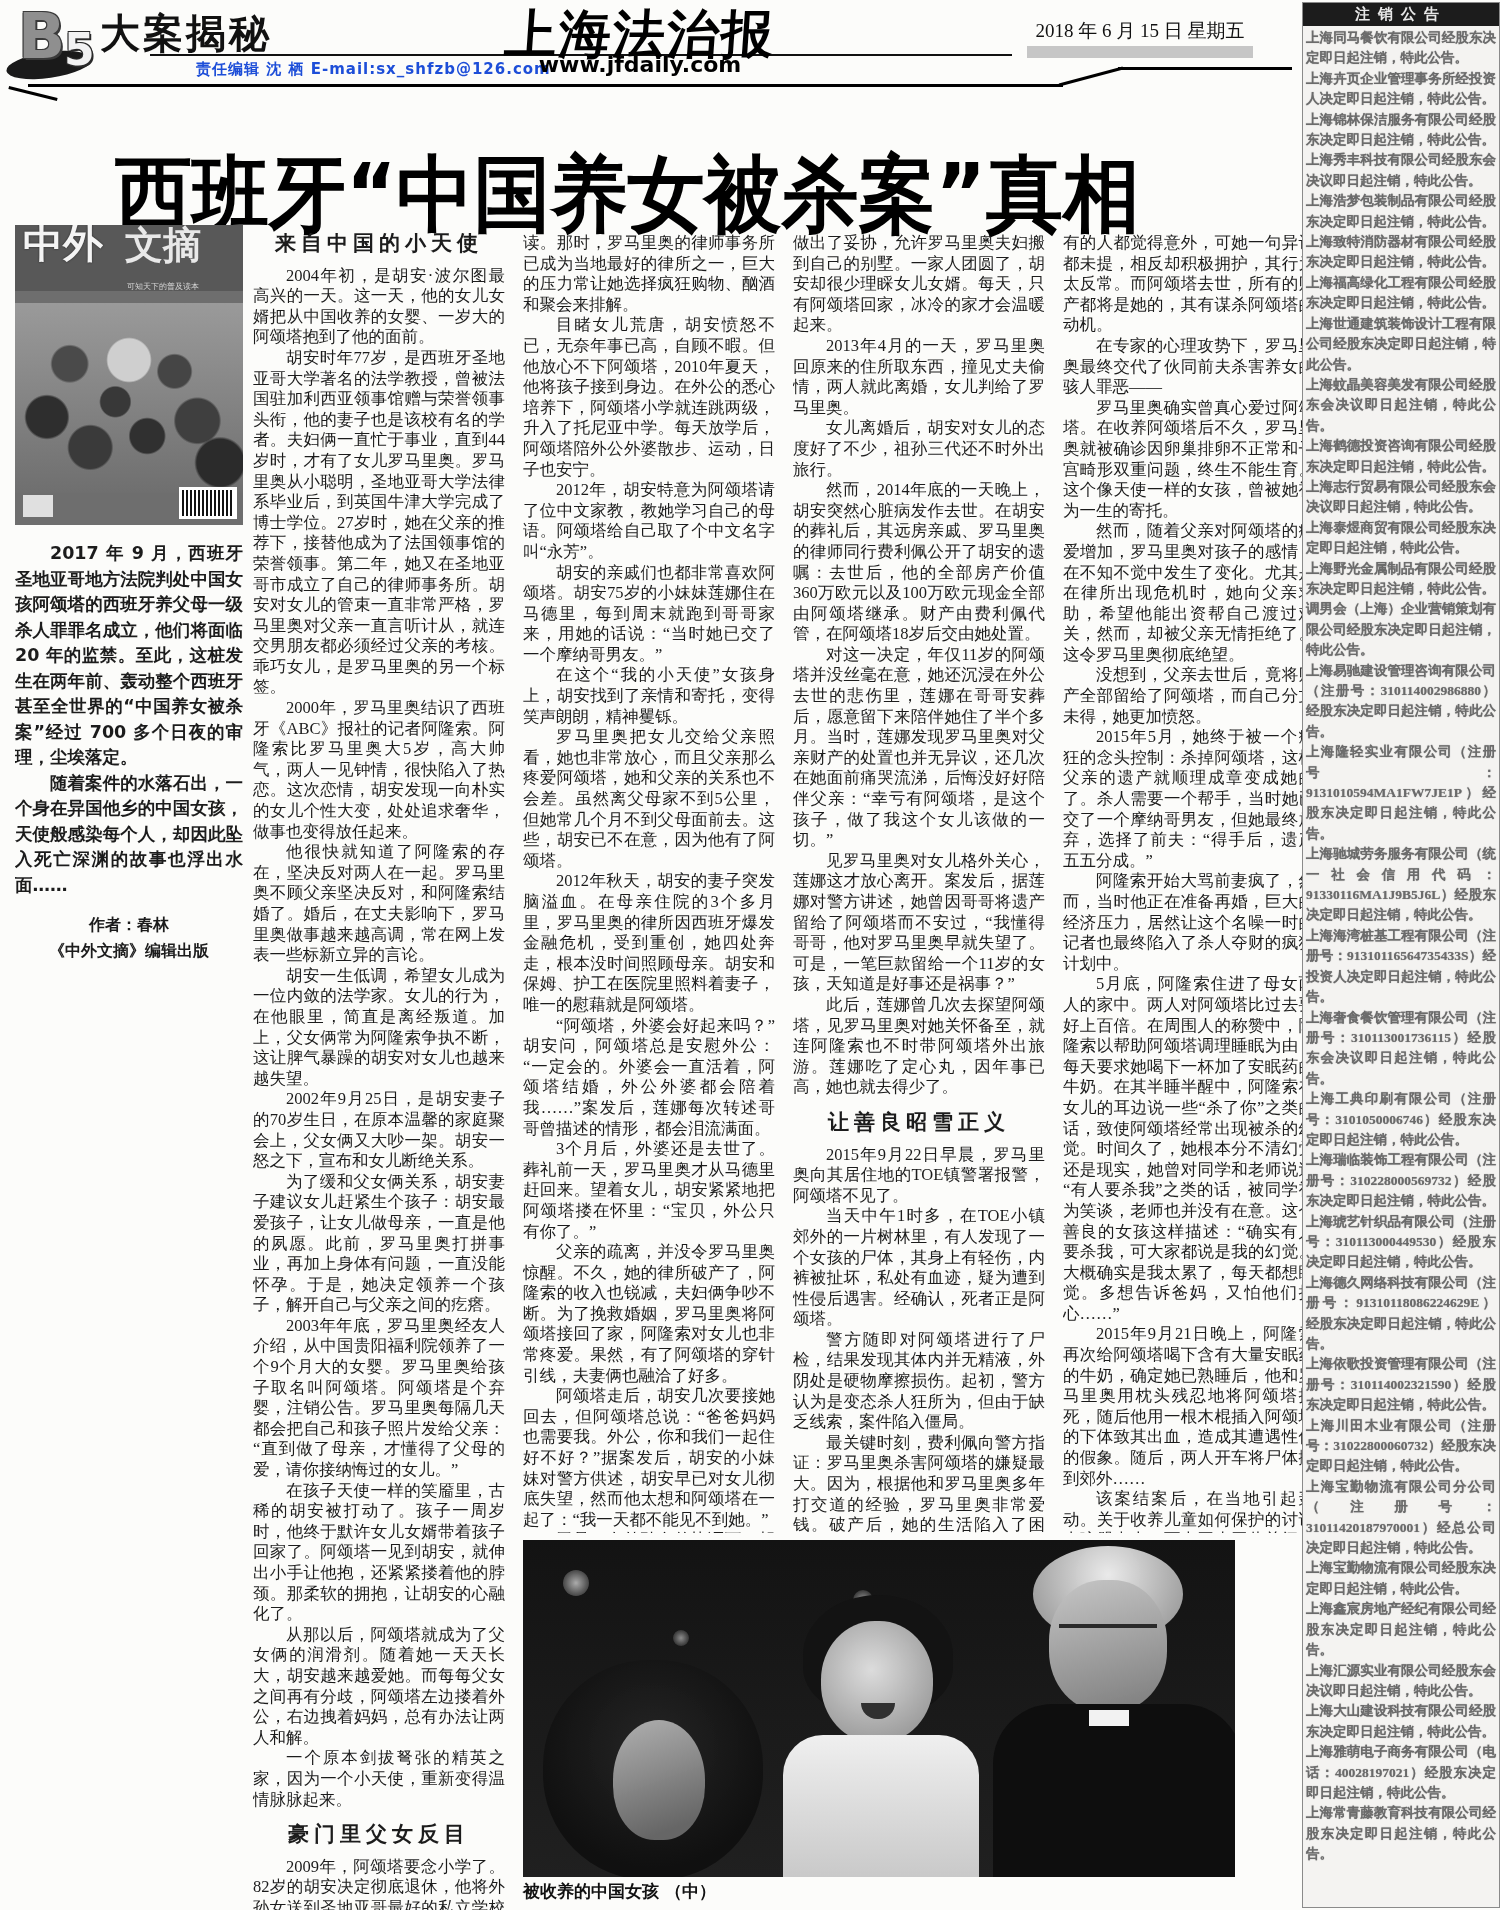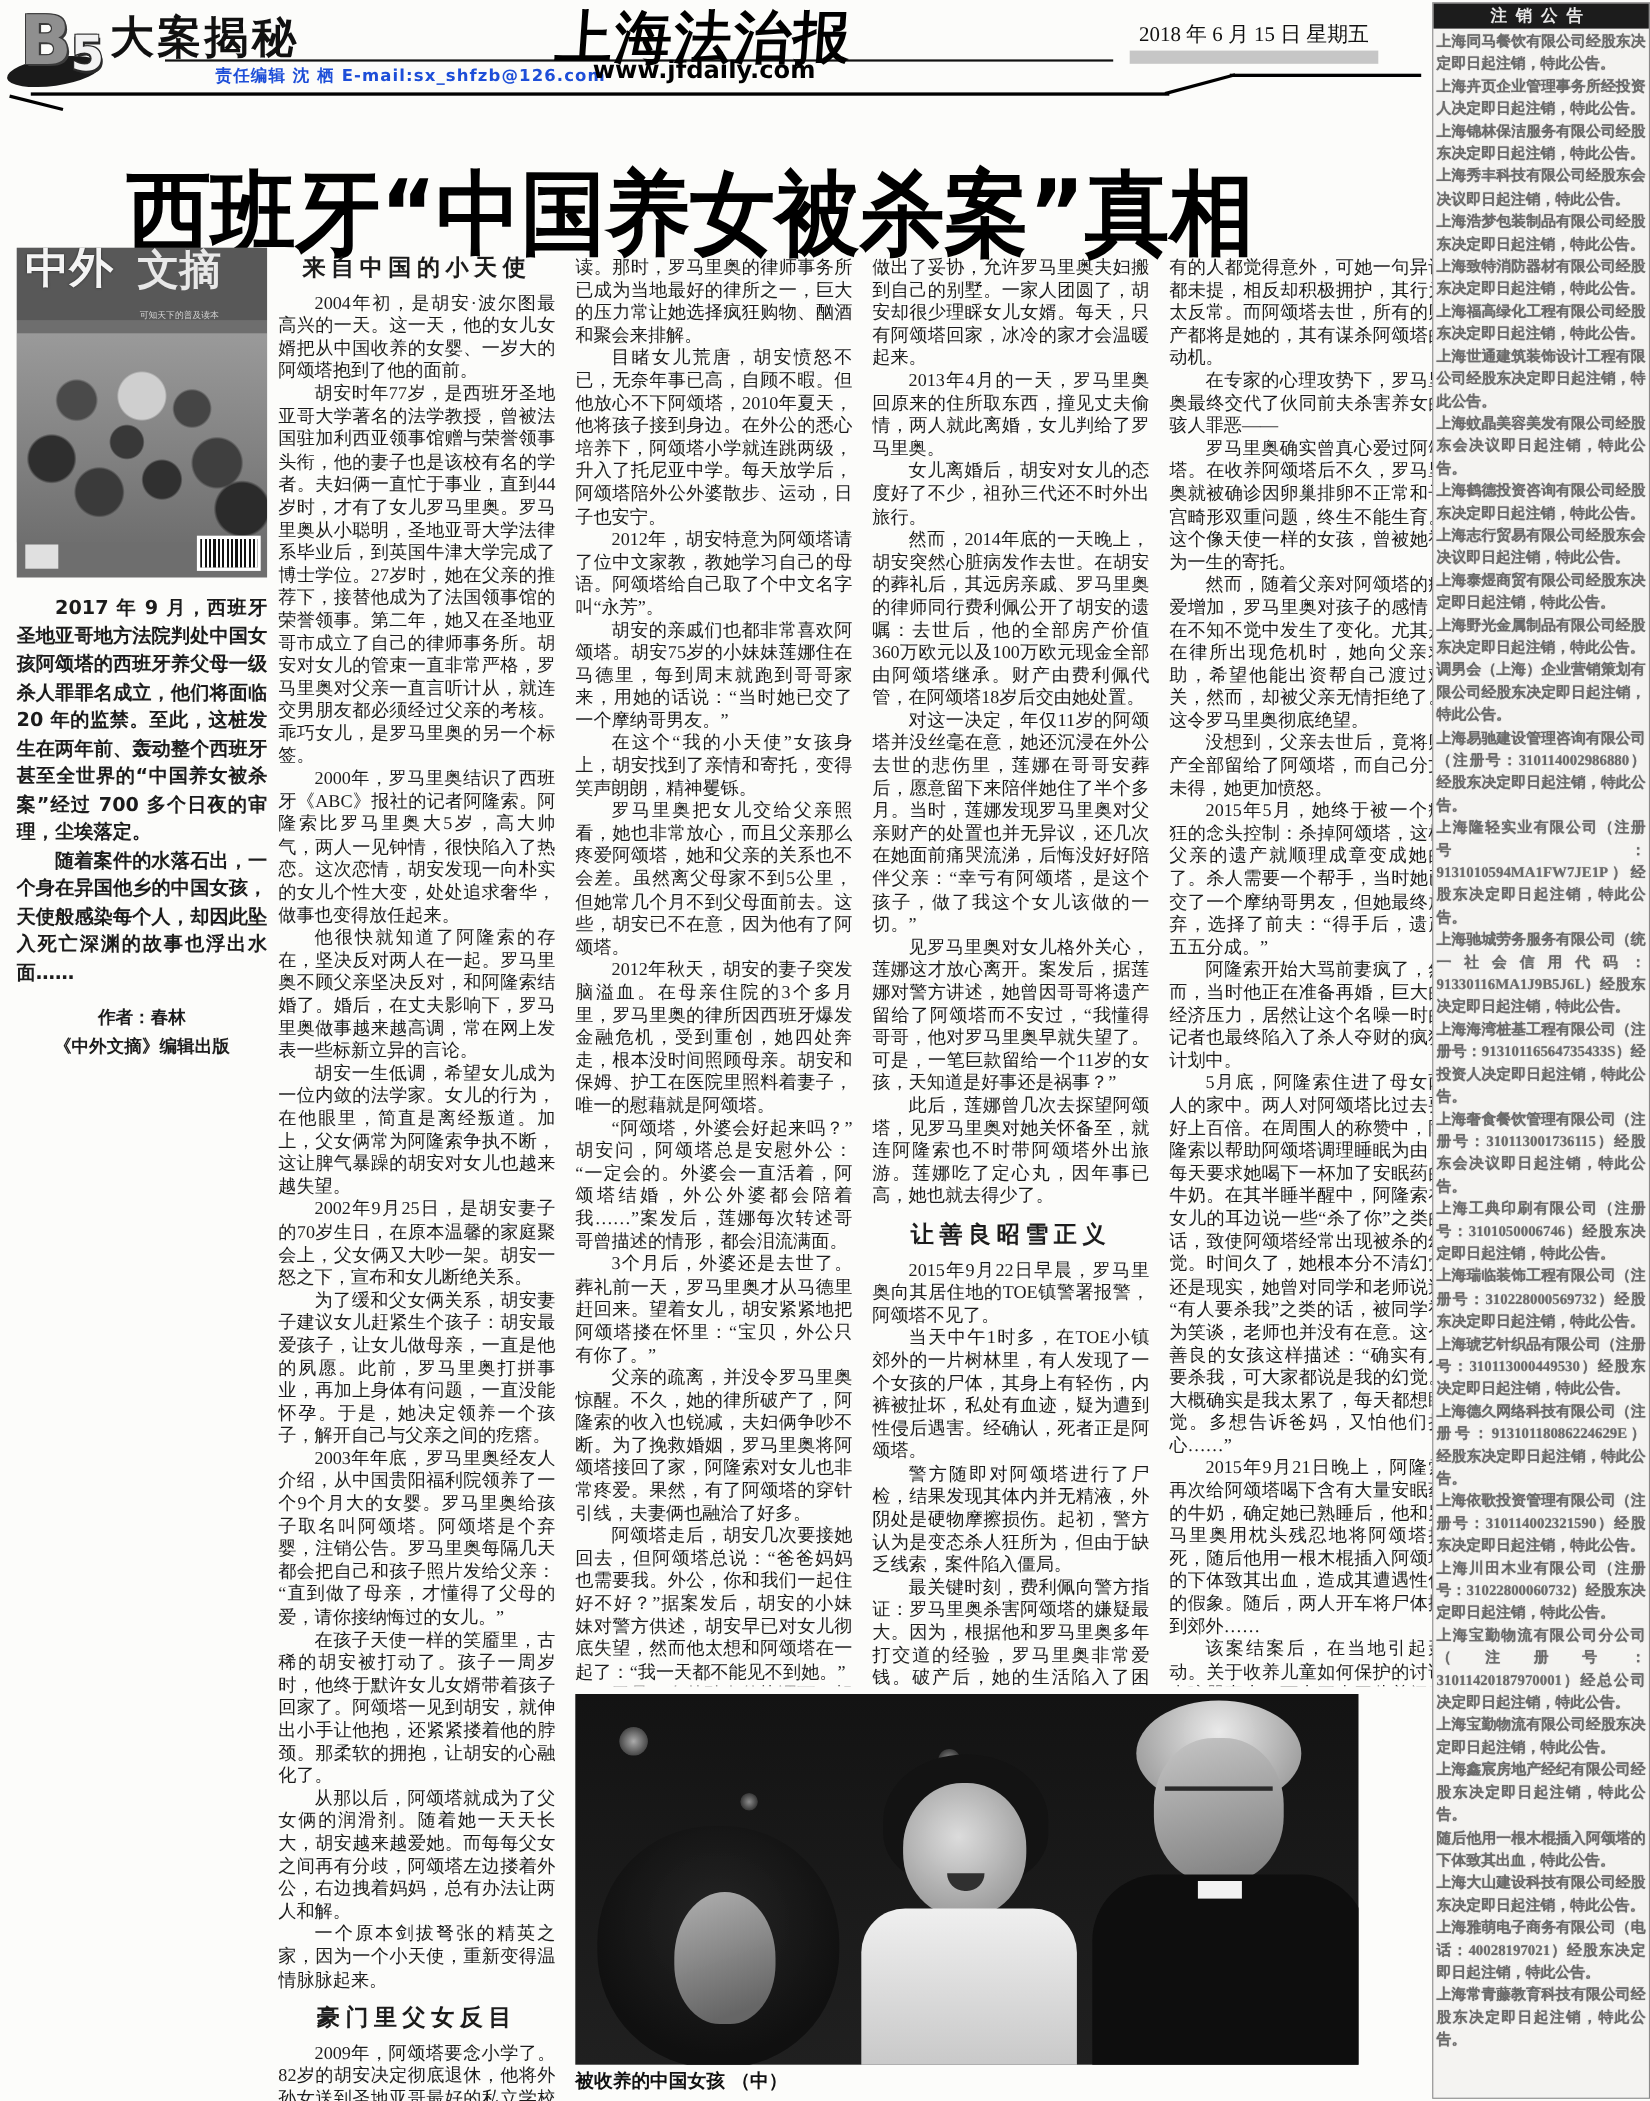--- a/index.html
+++ b/index.html
@@ -283,20 +283,20 @@
         <p>上海奢食餐饮管理有限公司（注册号：310113001736115）经股东会决议即日起注销，特此公告。</p>
         <p>上海工典印刷有限公司（注册号：3101050006746）经股东决定即日起注销，特此公告。</p>
         <p>上海瑞临装饰工程有限公司（注册号：310228000569732）经股东决定即日起注销，特此公告。</p>
         <p>上海琥艺针织品有限公司（注册号：310113000449530）经股东决定即日起注销，特此公告。</p>
         <p>上海德久网络科技有限公司（注册号：91310118086224629E）经股东决定即日起注销，特此公告。</p>
         <p>上海依歌投资管理有限公司（注册号：310114002321590）经股东决定即日起注销，特此公告。</p>
         <p>上海川田木业有限公司（注册号：31022800060732）经股东决定即日起注销，特此公告。</p>
         <p>上海宝勤物流有限公司分公司（注册号：31011420187970001）经总公司决定即日起注销，特此公告。</p>
         <p>上海宝勤物流有限公司经股东决定即日起注销，特此公告。</p>
         <p>上海鑫宸房地产经纪有限公司经股东决定即日起注销，特此公告。</p>
-        <p>随后他用一根木棍插入阿颂塔的下体致其出血，特此公告。</p>
+        <p>上海汇源实业有限公司经股东会决议即日起注销，特此公告。</p>
         <p>上海大山建设科技有限公司经股东决定即日起注销，特此公告。</p>
         <p>上海雅萌电子商务有限公司（电话：40028197021）经股东决定即日起注销，特此公告。</p>
         <p>上海常青藤教育科技有限公司经股东决定即日起注销，特此公告。</p>
       </div>
   </div>
 
 </div>
 
 </body></html>

